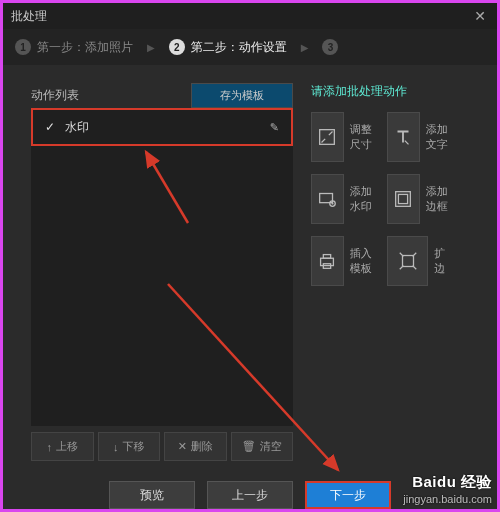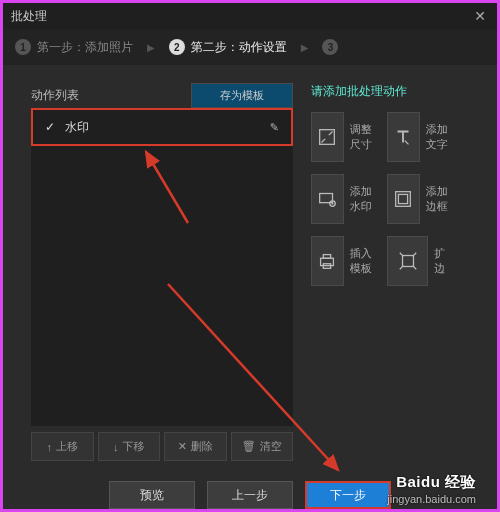--- a/index.html
+++ b/index.html
@@ -30,21 +30,21 @@
 .cell { width: 62px; display: flex; flex-direction: row; align-items: center; gap: 6px; }
 .tile { width: 60px; height: 50px; background: #3a3a3a; border: 1px solid #4a4a4a; display: flex; align-items: center; justify-content: center; color: #bbb; cursor: pointer; }
 .tile svg { width: 22px; height: 22px; stroke: #bbb; fill: none; stroke-width: 1.4; }
 .cell-lbl { color: #aaa; font-size: 11px; }
 .footer { display: flex; gap: 12px; justify-content: center; padding: 10px 0 14px; }
 .fbtn { width: 86px; height: 28px; background: #3d3d3d; color: #ddd; font-size: 12px; border: 1px solid #555; cursor: pointer; display: flex; align-items: center; justify-content: center; }
 .fbtn.primary { background: #1e7fd6; border: 2px solid #d63a2a; color: #fff; }
 .arrow { position: absolute; pointer-events: none; }
 .arrow1 { left: 138px; top: 148px; }
 .arrow2 { left: 160px; top: 278px; }
-.watermark { position: absolute; right: 24px; bottom: 6px; color: rgba(255,255,255,0.7); font-size: 11px; text-align: right; line-height: 1.3; text-shadow: 0 0 2px #000; }
+.watermark { position: absolute; right: 8px; bottom: 6px; color: rgba(255,255,255,0.7); font-size: 11px; text-align: right; line-height: 1.3; text-shadow: 0 0 2px #000; }
 .watermark .big { font-size: 15px; font-weight: bold; letter-spacing: 0.5px; color: #fff; }
 </style>
 </head>
 <body>
 
 <div class="window">
   <div class="titlebar">
     <span>批处理</span>
     <span class="close-btn">✕</span>
   </div>

